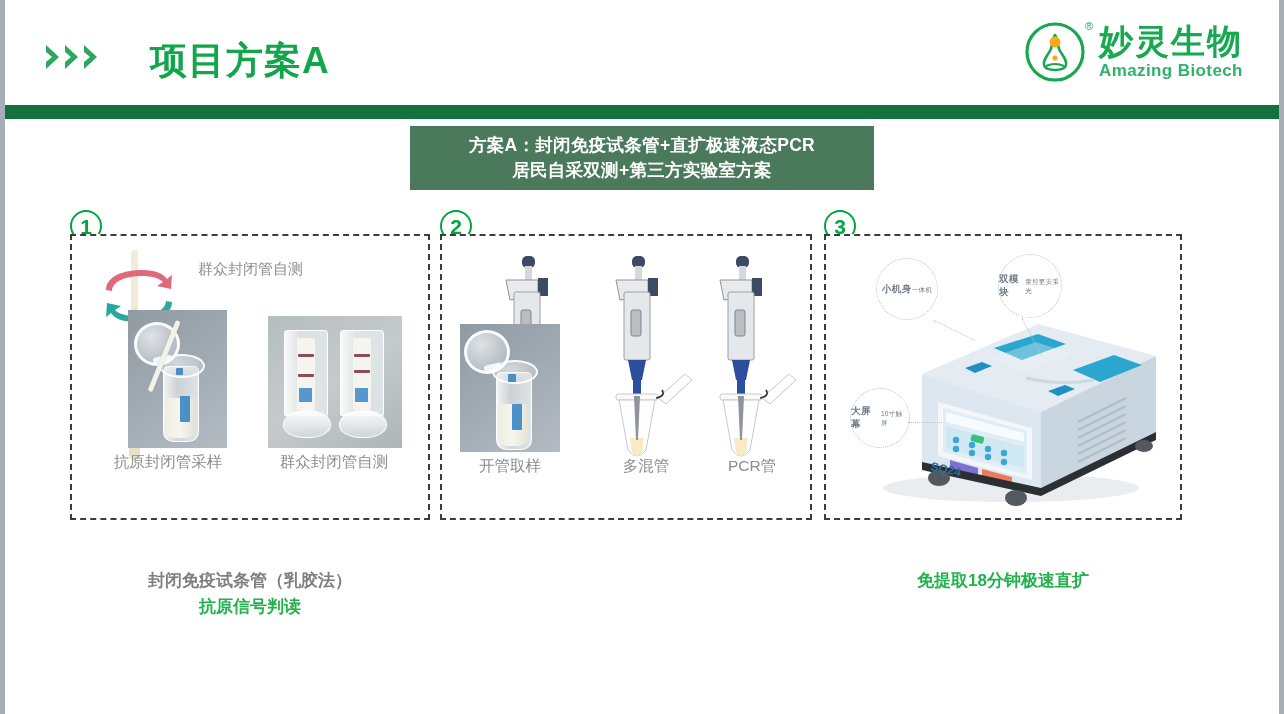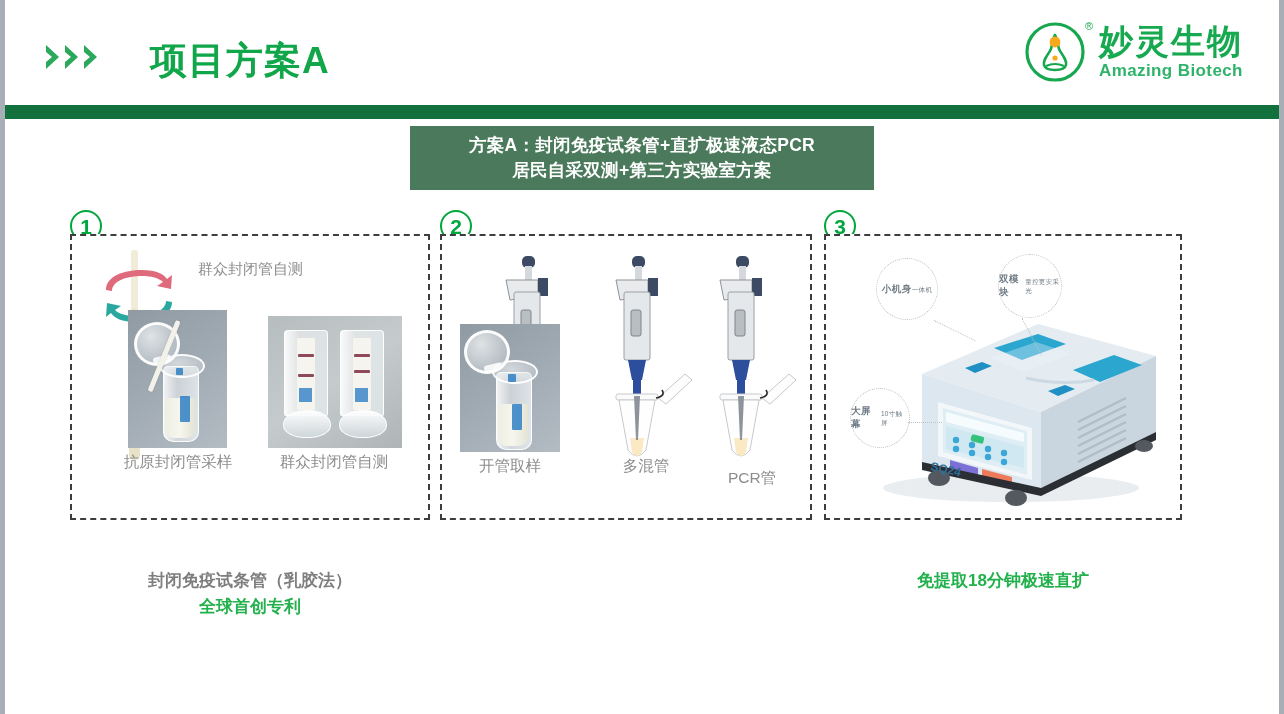--- a/index.html
+++ b/index.html
@@ -228,21 +228,21 @@
     <div class="photo ph1" style="left:56px;top:74px;width:99px;height:138px;">
       <div class="tube-body" style="left:35px;top:56px;width:34px;height:74px;"></div>
       <div class="tube-liq" style="left:37px;top:88px;width:30px;height:40px;"></div>
       <div class="tube-rim" style="left:31px;top:44px;width:42px;height:20px;"></div>
       <div class="tube-cap" style="left:6px;top:12px;width:40px;height:38px;"></div>
       <div class="cap-hinge" style="left:25px;top:46px;width:18px;height:7px;transform:rotate(-14deg);"></div>
       <div class="swab-in" style="left:48px;top:10px;width:5px;height:76px;transform:rotate(22deg);transform-origin:top left;"></div>
       <div class="blue-label" style="left:48px;top:58px;width:7px;height:7px;"></div>
       <div class="blue-label" style="left:52px;top:86px;width:10px;height:26px;"></div>
     </div>
-    <div class="cap" style="left:26px;top:216px;width:160px;">抗原封闭管采样</div>
+    <div class="cap" style="left:16px;top:216px;width:160px;">抗原封闭管采样</div>
 
     <div class="photo ph2" style="left:196px;top:80px;width:134px;height:132px;">
       <div class="st-wrap" style="left:16px;top:14px;width:44px;height:106px;">
         <div class="st-tube" style="height:84px;"></div>
         <div class="st-strip" style="left:13px;top:8px;width:18px;height:72px;"></div>
         <div class="st-band" style="left:14px;top:24px;width:16px;"></div>
         <div class="st-band" style="left:14px;top:44px;width:16px;"></div>
         <div class="st-logo" style="left:15px;top:58px;width:13px;height:14px;"></div>
         <div class="st-base" style="left:-1px;top:80px;width:46px;height:26px;"></div>
       </div>
@@ -320,21 +320,21 @@
         <path d="M38 108 L56 108 L52 128 L42 128 Z" fill="#2d4e9c"></path>
         <rect x="43" y="126" width="8" height="18" fill="#2d4e9c"></rect>
         <rect x="26" y="142" width="42" height="6" rx="2" fill="#fbfbfb" stroke="#c6c9cc" stroke-width="1"></rect>
         <path d="M29 148 L65 148 L56 198 Q47 210 38 198 Z" fill="#fefefe" stroke="#c6c9cc" stroke-width="1"></path>
         <path d="M40 186 L54 186 L52 200 Q47 208 42 200 Z" fill="#fbe9c4"></path>
         <path d="M44 144 L50 144 L48 188 L46 188 Z" fill="#8d949b"></path>
         <path d="M68 146 L95 122 L102 128 L76 152 Z" fill="#fdfdfd" stroke="#c6c9cc" stroke-width="1"></path>
         <path d="M66 146 Q76 144 72 138" fill="none" stroke="#2b2b2b" stroke-width="1.6"></path>
       </svg>
     </div>
-    <div class="cap" style="left:250px;top:232px;width:120px;">PCR管</div>
+    <div class="cap" style="left:250px;top:220px;width:120px;">PCR管</div>
   </div>
 </div>
 
 <div class="step" style="left:824px;top:210px;width:358px;height:320px;">
   <div class="step-badge">3</div>
   <div class="panel" style="width:358px;height:286px;">
 
     <div class="instrument" style="left:0;top:0;width:354px;height:282px;">
       <svg width="354" height="282" viewBox="0 0 354 282">
 
@@ -408,19 +408,19 @@
     <div class="callout" style="left:24px;top:152px;width:58px;height:58px;">
       <span class="c1">大屏幕</span>
       <span class="c2">10寸触屏</span>
     </div>
     <div class="leader" style="left:82px;top:186px;width:34px;"></div>
   </div>
 </div>
 
 <div class="bcap" style="left:70px;top:568px;width:360px;">
   <div class="l1">封闭免疫试条管（乳胶法）</div>
-  <div class="l2">全球首创专利</div>
+  <div class="l2">抗原信号判读</div>
 </div>
 <div class="bcap" style="left:440px;top:568px;width:372px;">
 </div>
 <div class="bcap" style="left:824px;top:568px;width:358px;">
   <div class="l2">免提取18分钟极速直扩</div>
 </div>
 
 </body></html>

